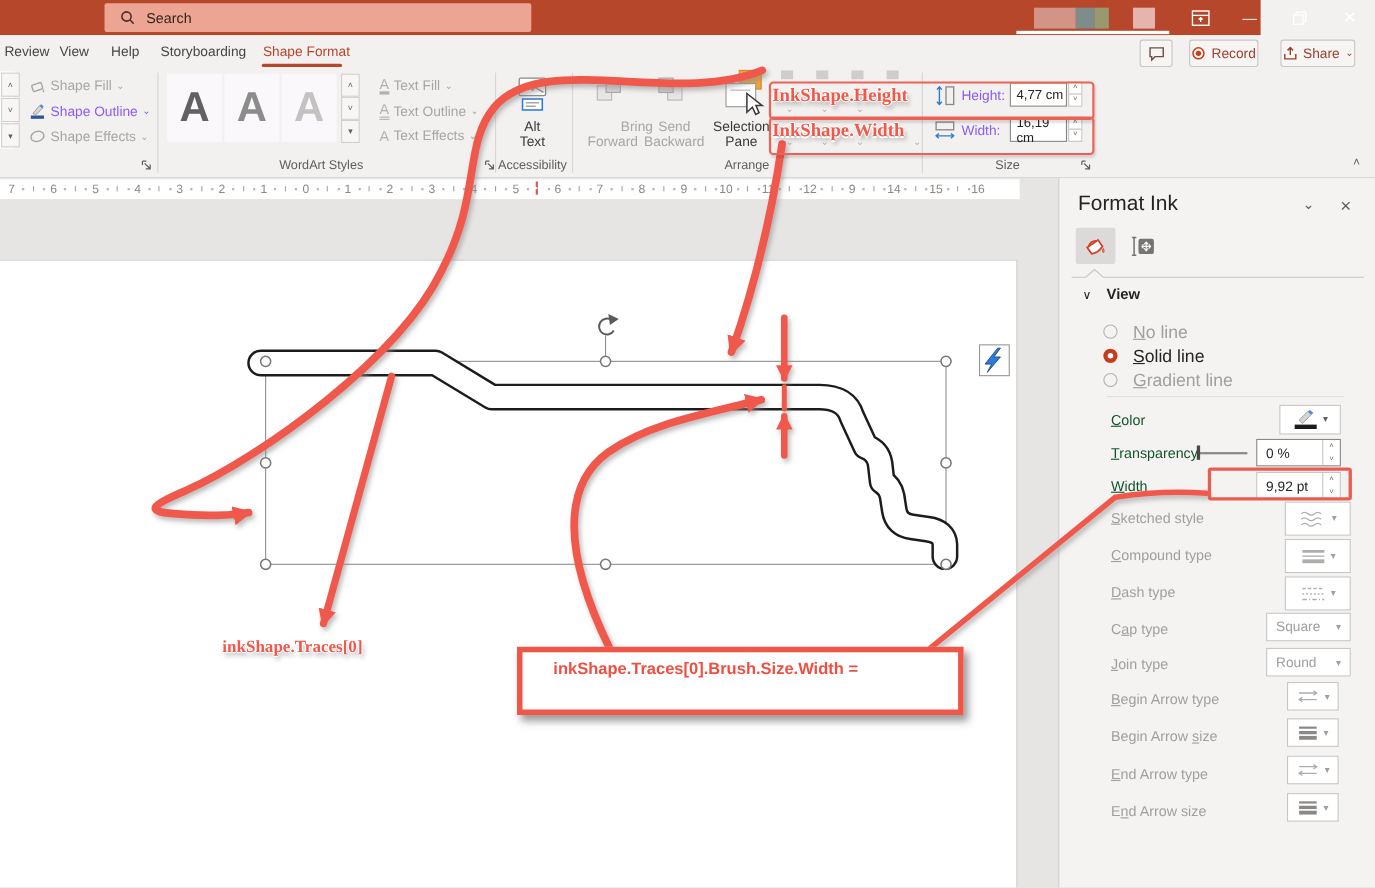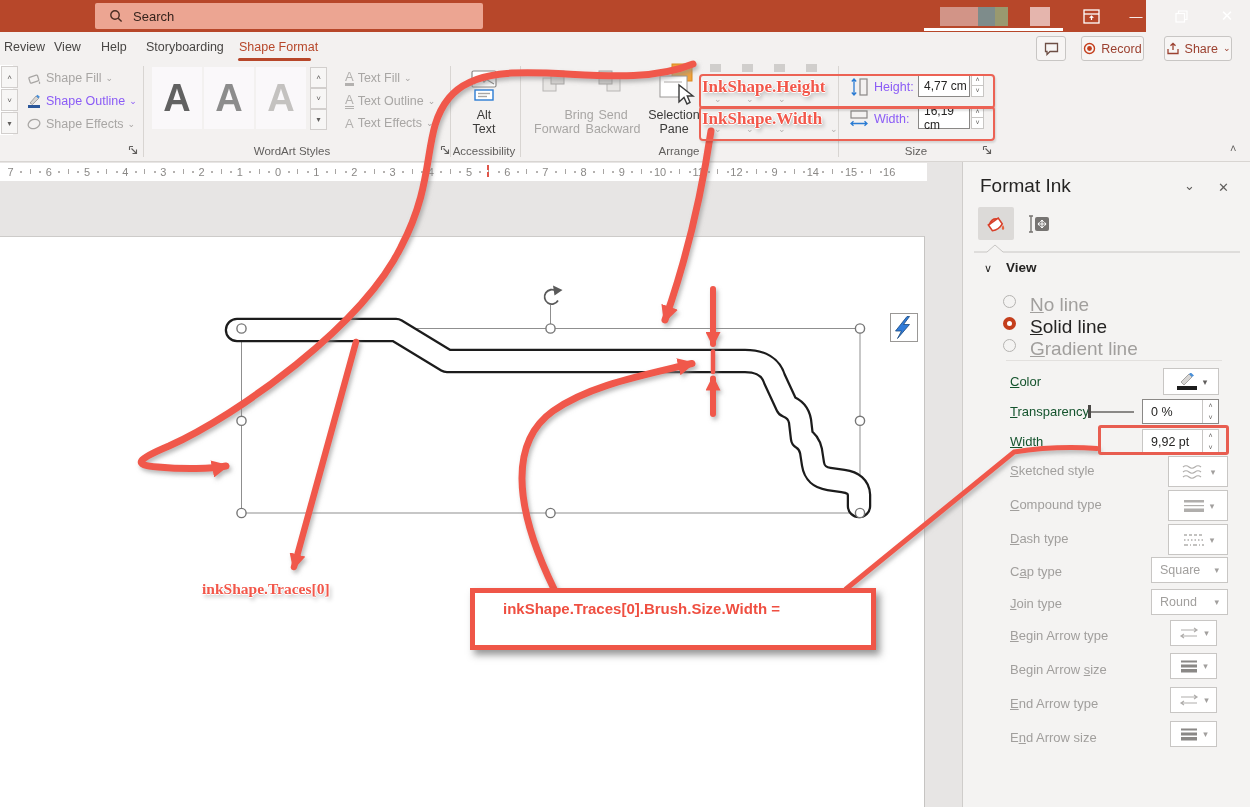--- a/index.html
+++ b/index.html
@@ -51,21 +51,21 @@
   .rcur{width:2px;height:5px;background:#e0564a;}
   #slide{left:0;top:236px;width:925px;height:571px;background:#fff;border-right:1px solid #c6c4c2;border-top:1px solid #cdcbc9;box-sizing:border-box;}
   
   #panel{left:962px;top:162px;width:288px;height:645px;background:#f4f3f2;border-left:1px solid #cfcdcb;box-sizing:border-box;}
   #panel-title{left:980px;top:175px;font-size:19px;color:#252423;}
   .pico{width:36px;height:33px;border-radius:2px;display:flex;align-items:center;justify-content:center;}
   .plabel{font-size:13px;color:#a19f9d;white-space:nowrap;}
   .plabel.en{color:#14532d;}
   .radio{width:13px;height:13px;border:1.5px solid #b5b3b1;border-radius:50%;box-sizing:border-box;background:#f4f3f2;}
   .radio.sel{border:4px solid #C43E1C;background:#fff;}
-  .rlbl{font-size:19px;color:#a19f9d;text-align:right;}
+  .rlbl{font-size:16px;color:#a19f9d;text-align:right;}
   .rlbl.en{color:#252423;}
   .vbox{width:77px;height:25px;background:#fff;border:1px solid #8a8886;box-sizing:border-box;display:flex;}
   .vbox .vtxt{flex:1;font-size:12.5px;color:#252423;display:flex;align-items:center;padding-left:8px;}
   .vspin{width:15px;border-left:1px solid #c8c6c4;display:flex;flex-direction:column;}
   .vspin span{flex:1;font-size:7px;text-align:center;color:#605e5c;line-height:11px;}
   .pbtn{background:#fff;border:1px solid #c8c6c4;box-sizing:border-box;display:flex;align-items:center;justify-content:center;gap:4px;}
   .pbtn .dd{font-size:9px;color:#a19f9d;}
   .pbtn .dtxt{font-size:12.5px;color:#a19f9d;}
   
   .annbox{border:2px solid #EC6254;border-radius:4px;box-shadow:1px 2px 2px rgba(0,0,0,0.12);}

